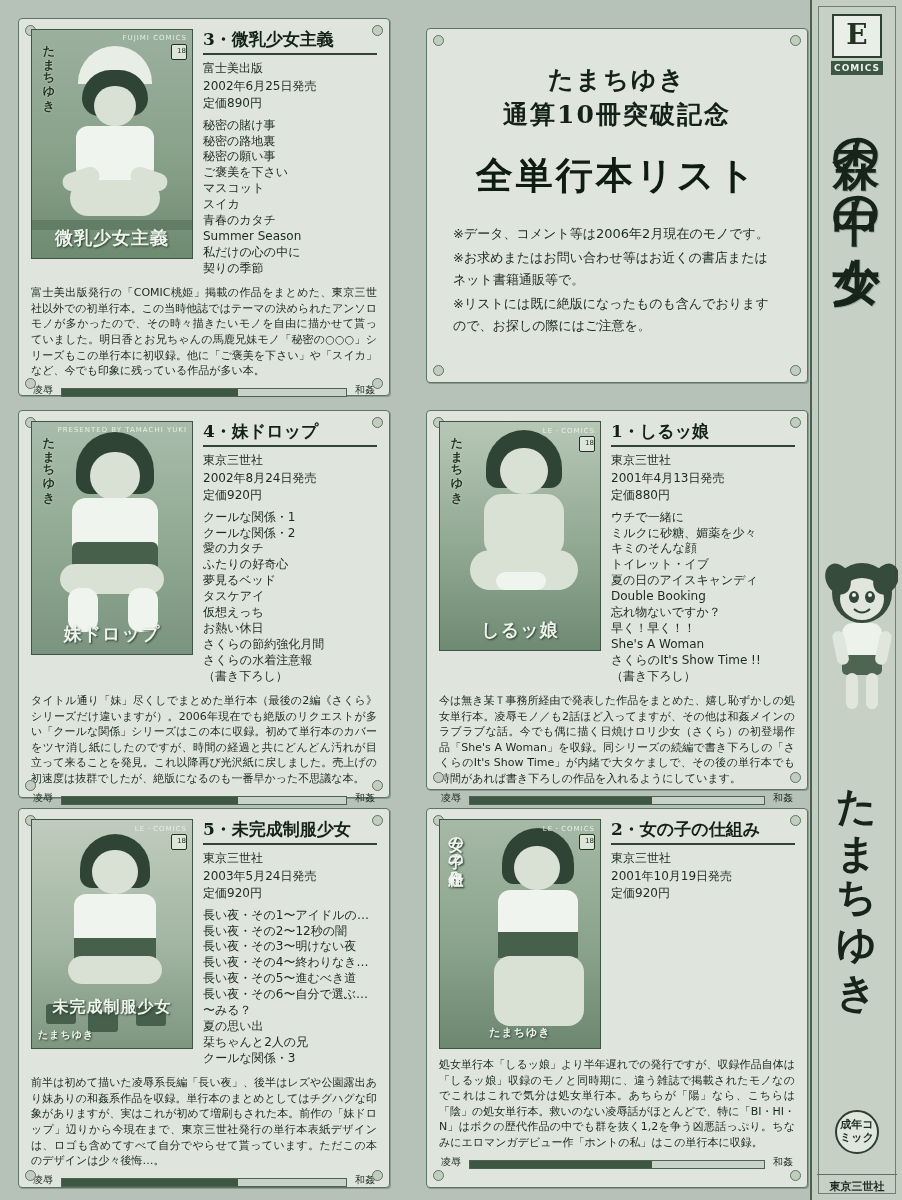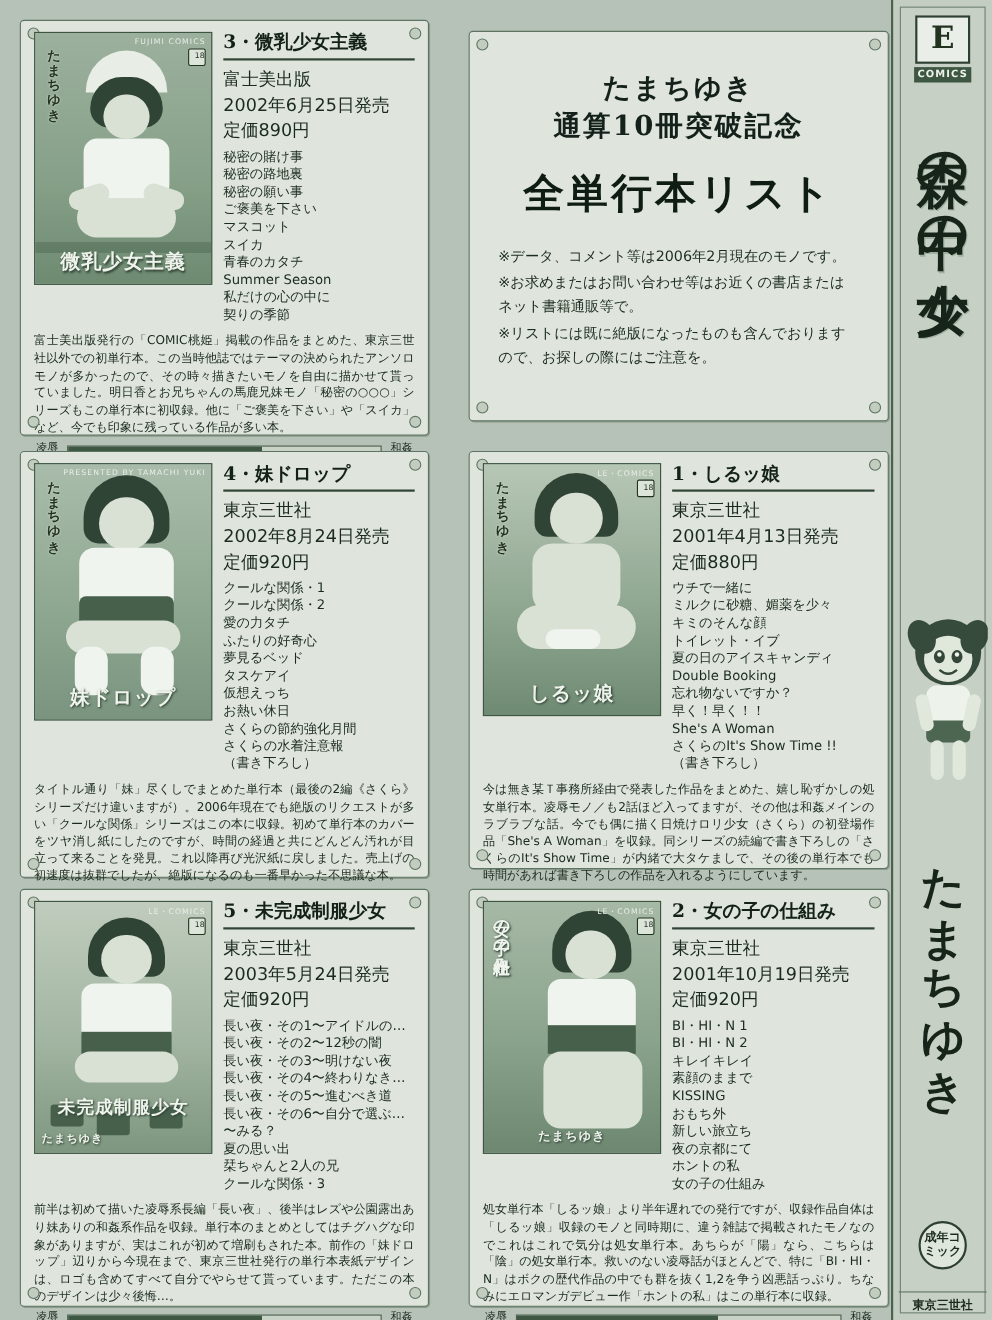--- a/index.html
+++ b/index.html
@@ -108,21 +108,21 @@
     position:relative;overflow:hidden;
   }
   .cover.tall{height:232px;}
   .info{flex:1;padding-left:10px;min-width:0;}
   .title{
     font-family:"DejaVu Serif","Liberation Serif",serif;
     font-weight:bold;font-size:17px;line-height:1.2;
     border-bottom:2px solid #2f4434;
     padding-bottom:4px;margin-bottom:5px;color:#132116;
   }
-  .meta{font-size:16px;line-height:1.45;margin-bottom:5px;}
+  .meta{font-size:12px;line-height:1.45;margin-bottom:5px;}
   .contents{font-size:12px;line-height:1.33;}
   .contents div{white-space:nowrap;overflow:hidden;text-overflow:ellipsis;}
   .desc{
     font-size:11px;line-height:1.42;
     padding:4px 12px 2px 12px;
     text-align:justify;
   }
   .footer{
     display:flex;align-items:flex-end;
     padding:2px 14px 8px 14px;
@@ -433,32 +433,20 @@
           <div class="cv-top">LE・COMICS</div>
           <div class="cv-seal">18</div>
           <div class="cv-label" style="font-size:11px;">たまちゆき</div>
         </div>
         <div class="info">
           <div class="title">2・女の子の仕組み</div>
           <div class="meta">
             <div>東京三世社</div>
             <div>2001年10月19日発売</div>
             <div>定価920円</div>
-          </div>
-          <div class="contents">
-            <div>BI・HI・N 1</div>
-            <div>BI・HI・N 2</div>
-            <div>キレイキレイ</div>
-            <div>素顔のままで</div>
-            <div>KISSING</div>
-            <div>おもち外</div>
-            <div>新しい旅立ち</div>
-            <div>夜の京都にて</div>
-            <div>ホントの私</div>
-            <div>女の子の仕組み</div>
           </div>
         </div>
       </div>
       <div class="desc">処女単行本「しるッ娘」より半年遅れでの発行ですが、収録作品自体は「しるッ娘」収録のモノと同時期に、違う雑誌で掲載されたモノなのでこれはこれで気分は処女単行本。あちらが「陽」なら、こちらは「陰」の処女単行本。救いのない凌辱話がほとんどで、特に「BI・HI・N」はボクの歴代作品の中でも群を抜く1,2を争う凶悪話っぷり。ちなみにエロマンガデビュー作「ホントの私」はこの単行本に収録。</div>
       <div class="footer">
         <span>凌辱</span>
         <span class="bar"></span>
         <span>和姦</span>
       </div>
     </div>

